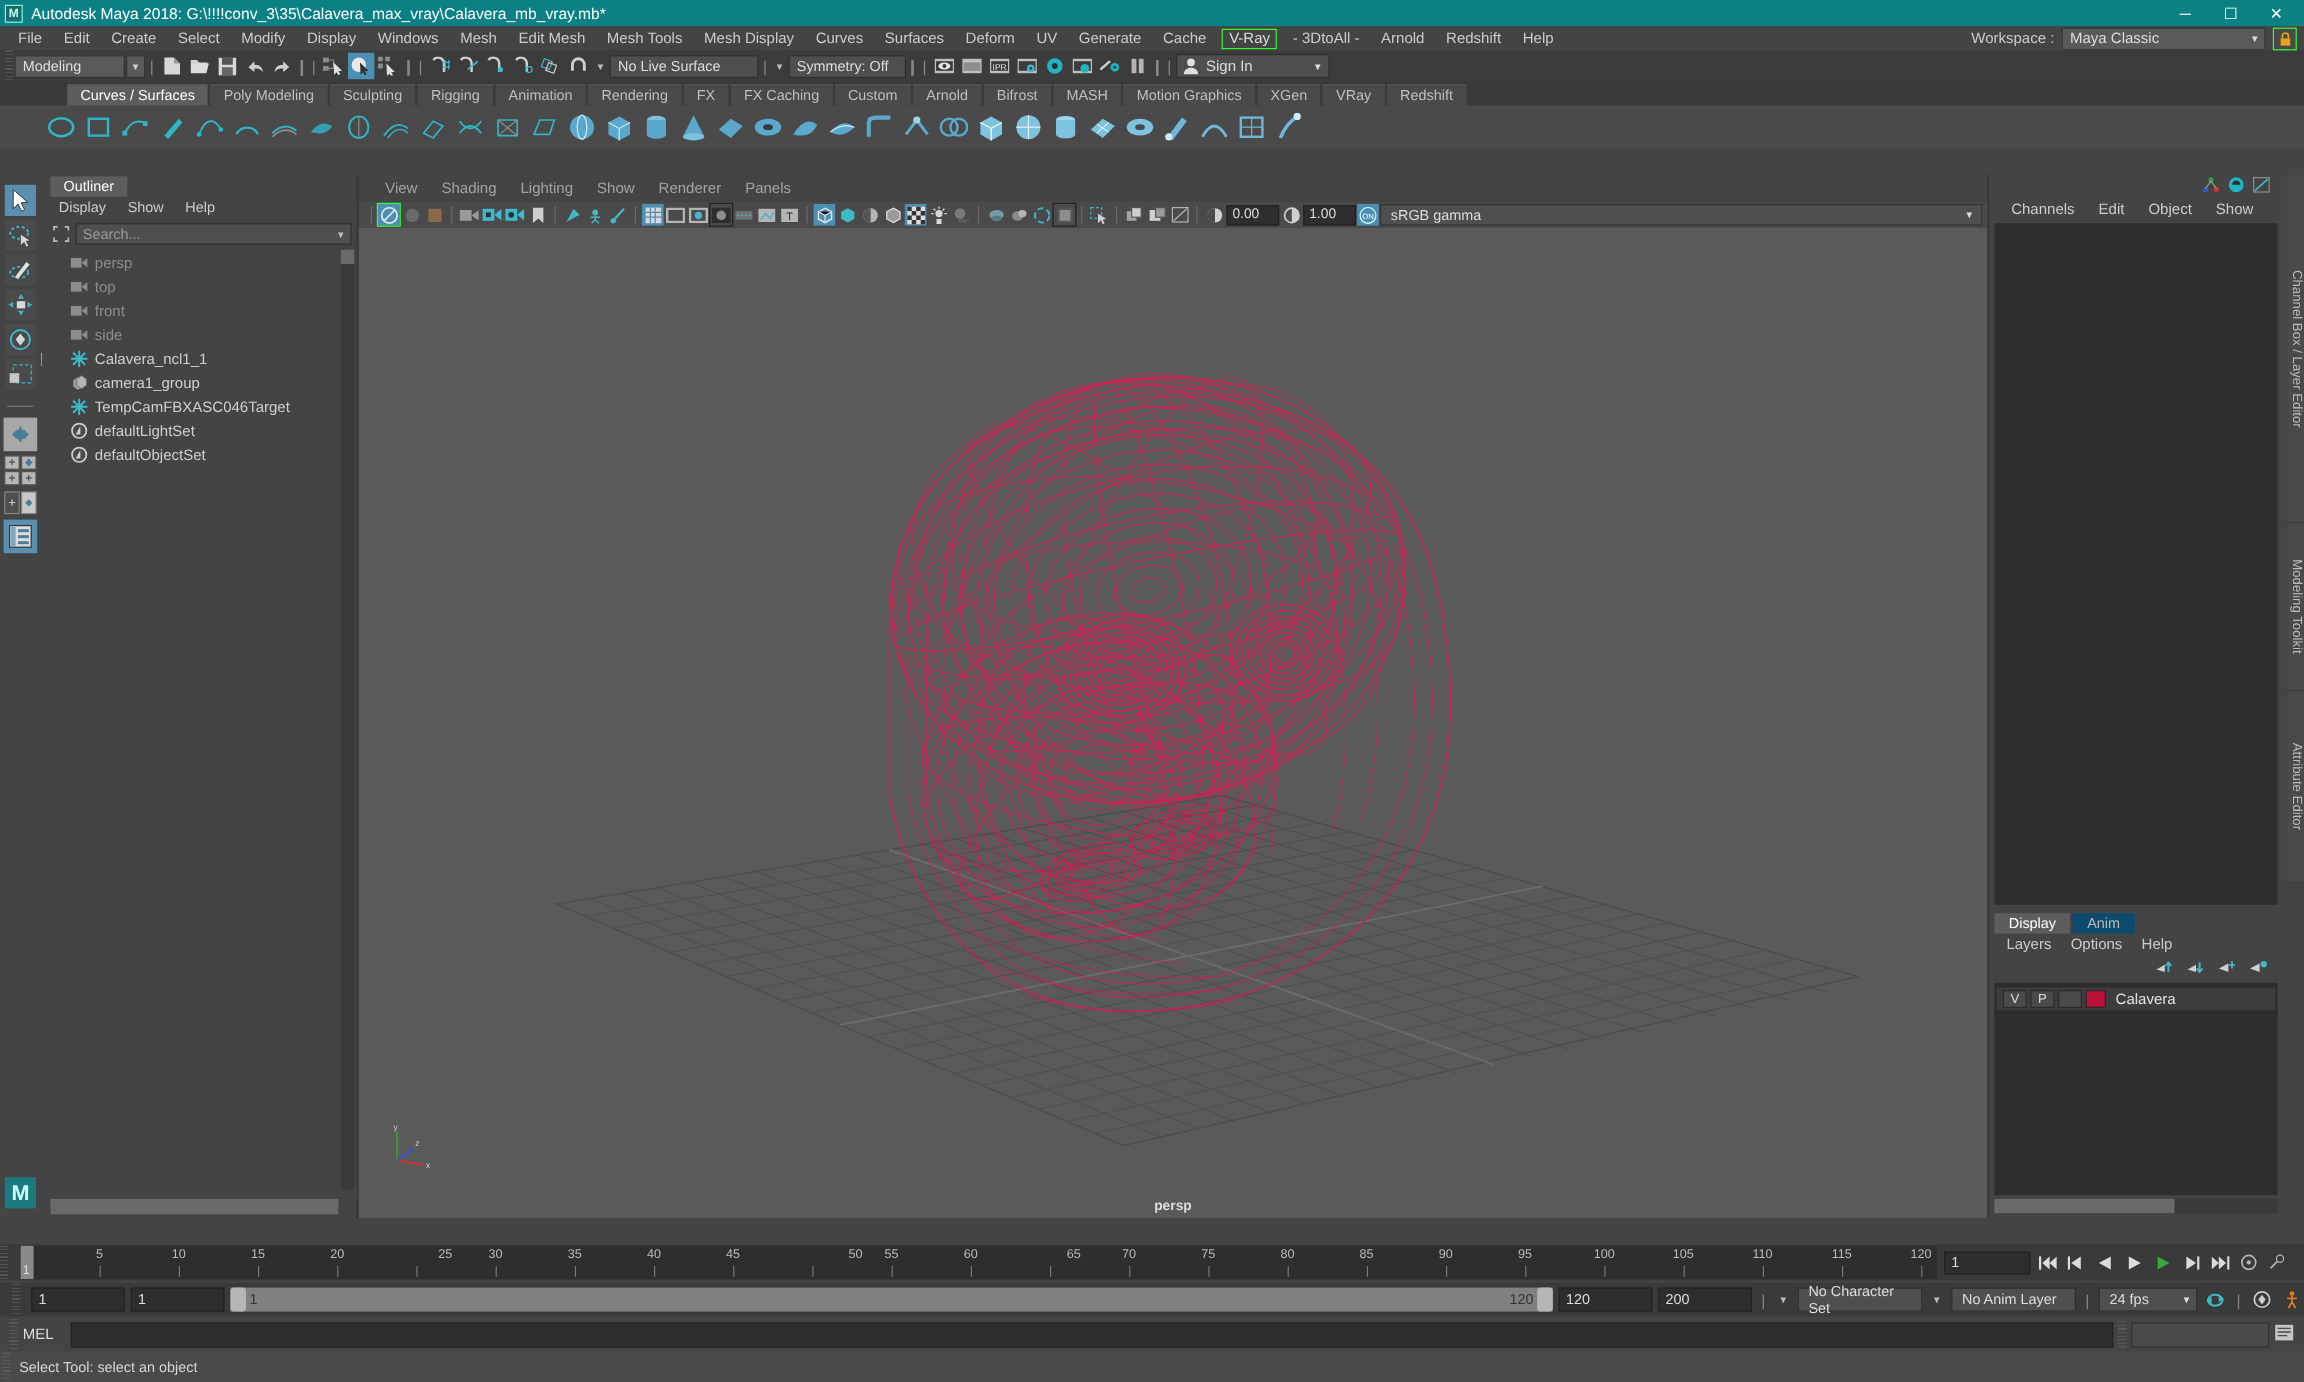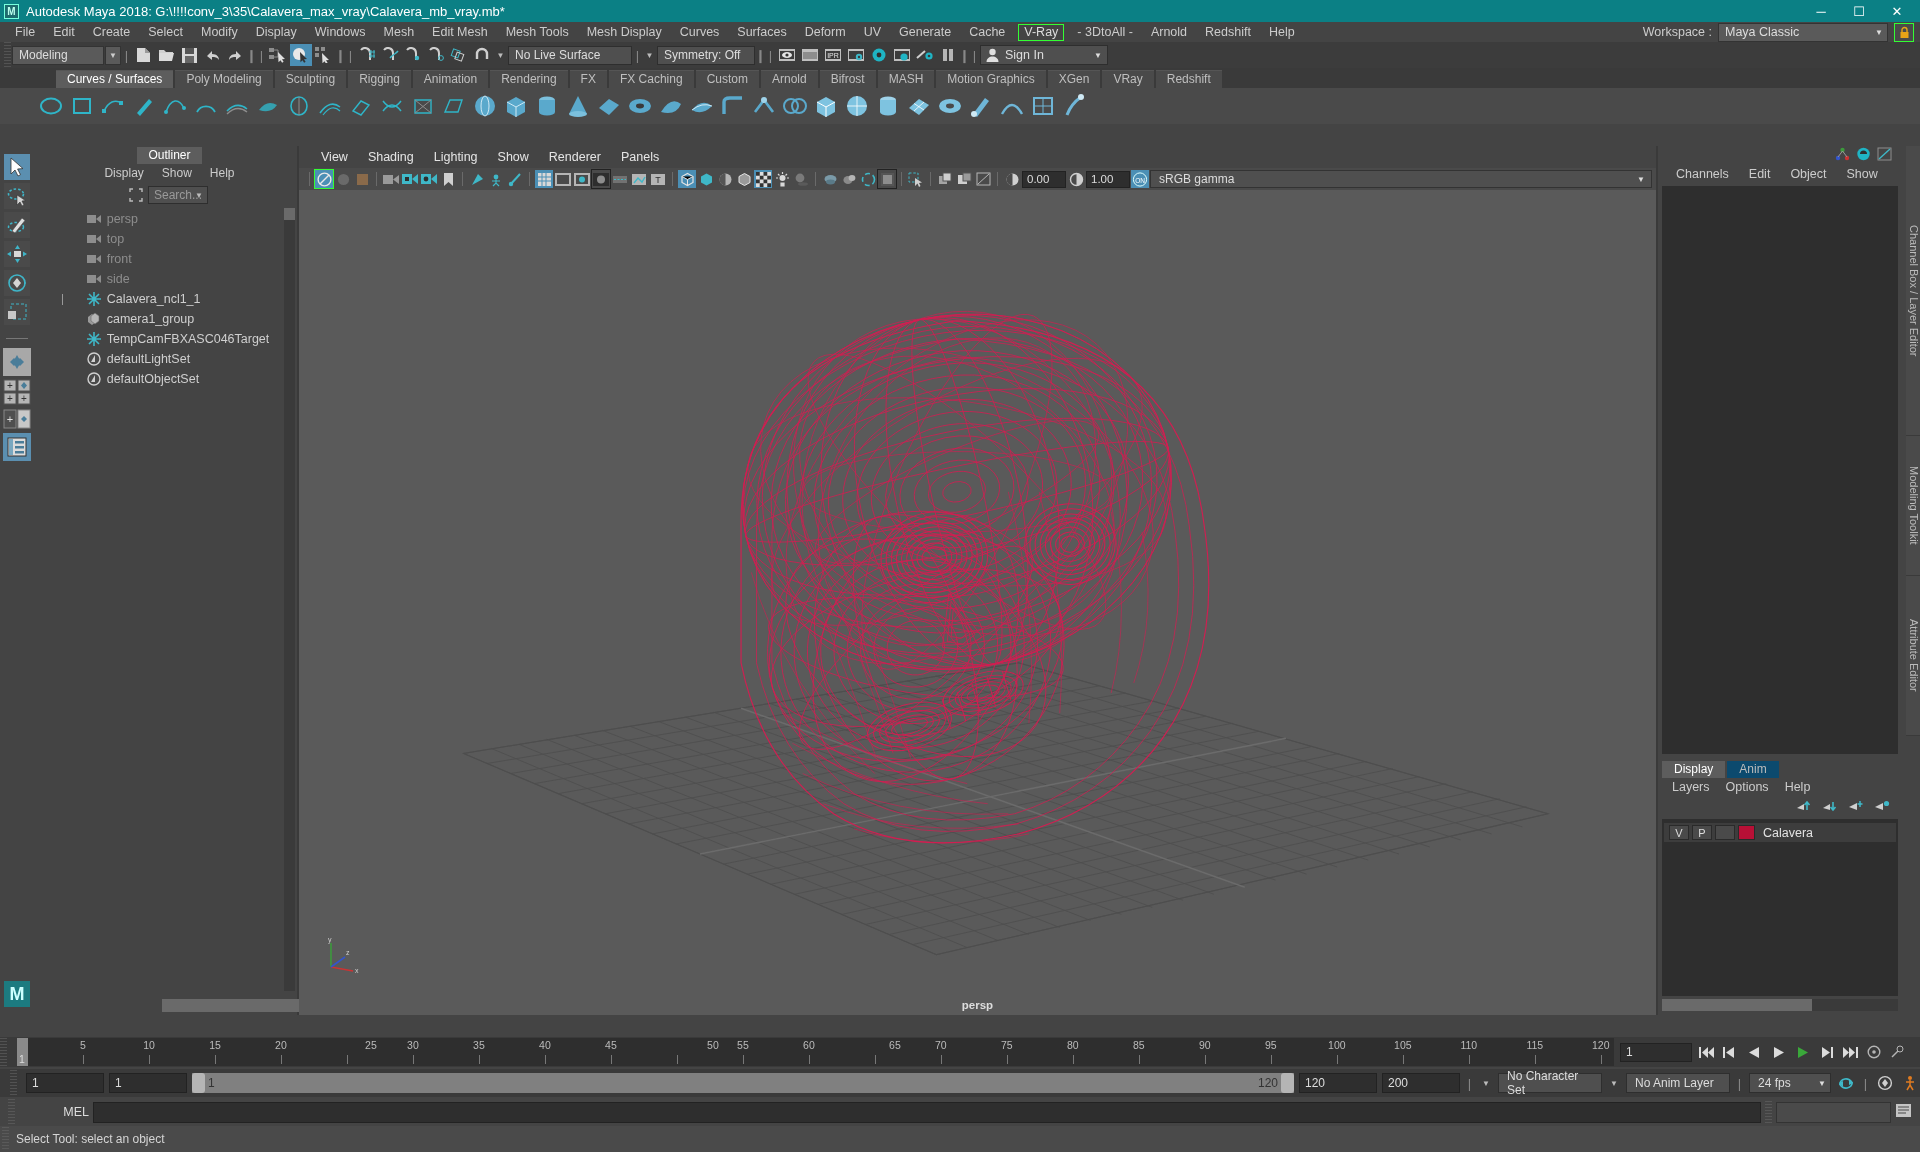--- a/index.html
+++ b/index.html
@@ -70,21 +70,21 @@
   .tool { width:26px;height:26px;display:flex;align-items:center;justify-content:center;
     background:#4a4a4a;}
   .tool.sel { background:#5b8fb0; }
   .tbsep { width:22px;height:1px;background:#777;margin:10px 0 6px; }
   #maya-logo { margin-top:auto; margin-bottom:8px; width:26px;height:26px;
     background:#1c7b80; color:#cff; font-size:18px; font-weight:bold;
     display:flex;align-items:center;justify-content:center;}
 
   
   #outliner { width:265px; background:#444; display:flex; flex-direction:column;
-    border-right:2px solid #3a3a3a; position:relative;align-items:center;}
+    border-right:2px solid #3a3a3a; position:relative;}
   #outliner-tab { height:18px; display:flex; align-items:flex-end; padding-left:8px;}
   #outliner-tab .t { background:#5d5d5d;color:#fff;font-size:12px;padding:1px 11px 2px;}
   #outliner-menu { height:19px; display:flex; align-items:center; padding-left:8px; gap:4px;}
   #outliner-menu .mi { padding:0 7px; font-size:12px; color:#ccc; line-height:19px;}
   #outliner-search { height:20px; display:flex; align-items:center; margin:2px 4px 0 8px; gap:3px;}
   #osicon{width:18px;height:18px;display:flex;align-items:center;justify-content:center;}
   #osfield{flex:1;height:18px;background:#4f4f4f;border:1px solid #2e2e2e;
     display:flex;align-items:center;padding:0 5px;font-size:12px;color:#9a9a9a;position:relative;}
   #osfield .caret{position:absolute;right:4px;font-size:8px;color:#bbb;}
   #outliner-list { flex:1; overflow:hidden; padding-top:4px; background:#444;}
@@ -94,21 +94,21 @@
   #outliner-vscroll { position:absolute; right:2px; top:62px; bottom:24px; width:11px;
     background:#3a3a3a;}
   #outliner-vscroll .thumb{position:absolute;top:0;left:0;right:0;height:12px;background:#6a6a6a;}
   #outliner-hscroll { height:13px; background:#3a3a3a; margin:0 16px 3px 8px; position:relative;}
   #outliner-hscroll .thumb{position:absolute;left:0;top:0;bottom:0;width:240px;background:#6a6a6a;}
 
   
   #viewwrap { flex:1; background:#3a3a3a; display:flex; flex-direction:column;
      border-right:2px solid #3a3a3a;}
   #view-menu { height:22px; background:#444; display:flex; align-items:center; padding-left:12px;}
-  #view-menu .mi { padding:0 10px; font-size:12.5px; color:#e5e5e5; line-height:22px;}
+  #view-menu .mi { padding:0 10px; font-size:12.5px; color:#a3a3a3; line-height:22px;}
   #view-toolbar { height:22px; background:#4a4a4a; display:flex; align-items:center;
     padding-left:6px; gap:1px;}
   .vico { width:18px;height:18px;display:flex;align-items:center;justify-content:center;}
   .vico.on { background:#4b8fb5; }
   .vico.onb { background:#4b8fb5; outline:1px solid #3f3;}
   .vsep{width:1px;height:14px;background:#6a6a6a;margin:0 4px;}
   .vnum { width:44px;height:17px;background:#2e2e2e;border:1px solid #222;
     font-size:11.5px;color:#ddd;display:flex;align-items:center;padding-left:4px;}
   #gamma { flex:1; height:18px; background:#4f4f4f;border:1px solid #333;
     display:flex;align-items:center;padding-left:8px;font-size:12px;color:#ddd;
@@ -170,21 +170,21 @@
   #rangebar .lnum{font-size:12px;color:#333;margin-left:3px;}
   #rangebar .rnum{font-size:12px;color:#333;margin-left:auto;margin-right:3px;}
   .cfield{height:20px;background:#4f4f4f;border:1px solid #2e2e2e;font-size:12px;color:#ddd;
     display:flex;align-items:center;padding:0 8px;}
   .ddcaret{width:14px;height:20px;display:flex;align-items:center;justify-content:center;
     font-size:8px;color:#bbb;}
 
   
   #melrow { position:absolute; left:0; right:0; bottom:26px; height:28px;
     background:#444; display:flex; align-items:center; gap:4px; padding-left:8px;}
-  #mel-label{font-size:12.5px;color:#ddd;width:36px;text-align:right;margin-left:34px;}
+  #mel-label{font-size:12.5px;color:#ddd;width:36px;text-align:left;}
   #mel-input{flex:1;height:21px;background:#2e2e2e;border:1px solid #222;}
   #mel-out{width:115px;height:21px;background:#4a4a4a;border:1px solid #333;}
   #mel-icons{display:flex;align-items:center;gap:6px;padding-right:8px;}
 
   
   #statusbar { position:absolute;left:0;right:0;bottom:0;height:26px;background:#4a4a4a;
     display:flex;align-items:center;padding-left:12px;font-size:12px;color:#d5d5d5;}
 </style>
 </head>
 <body>

